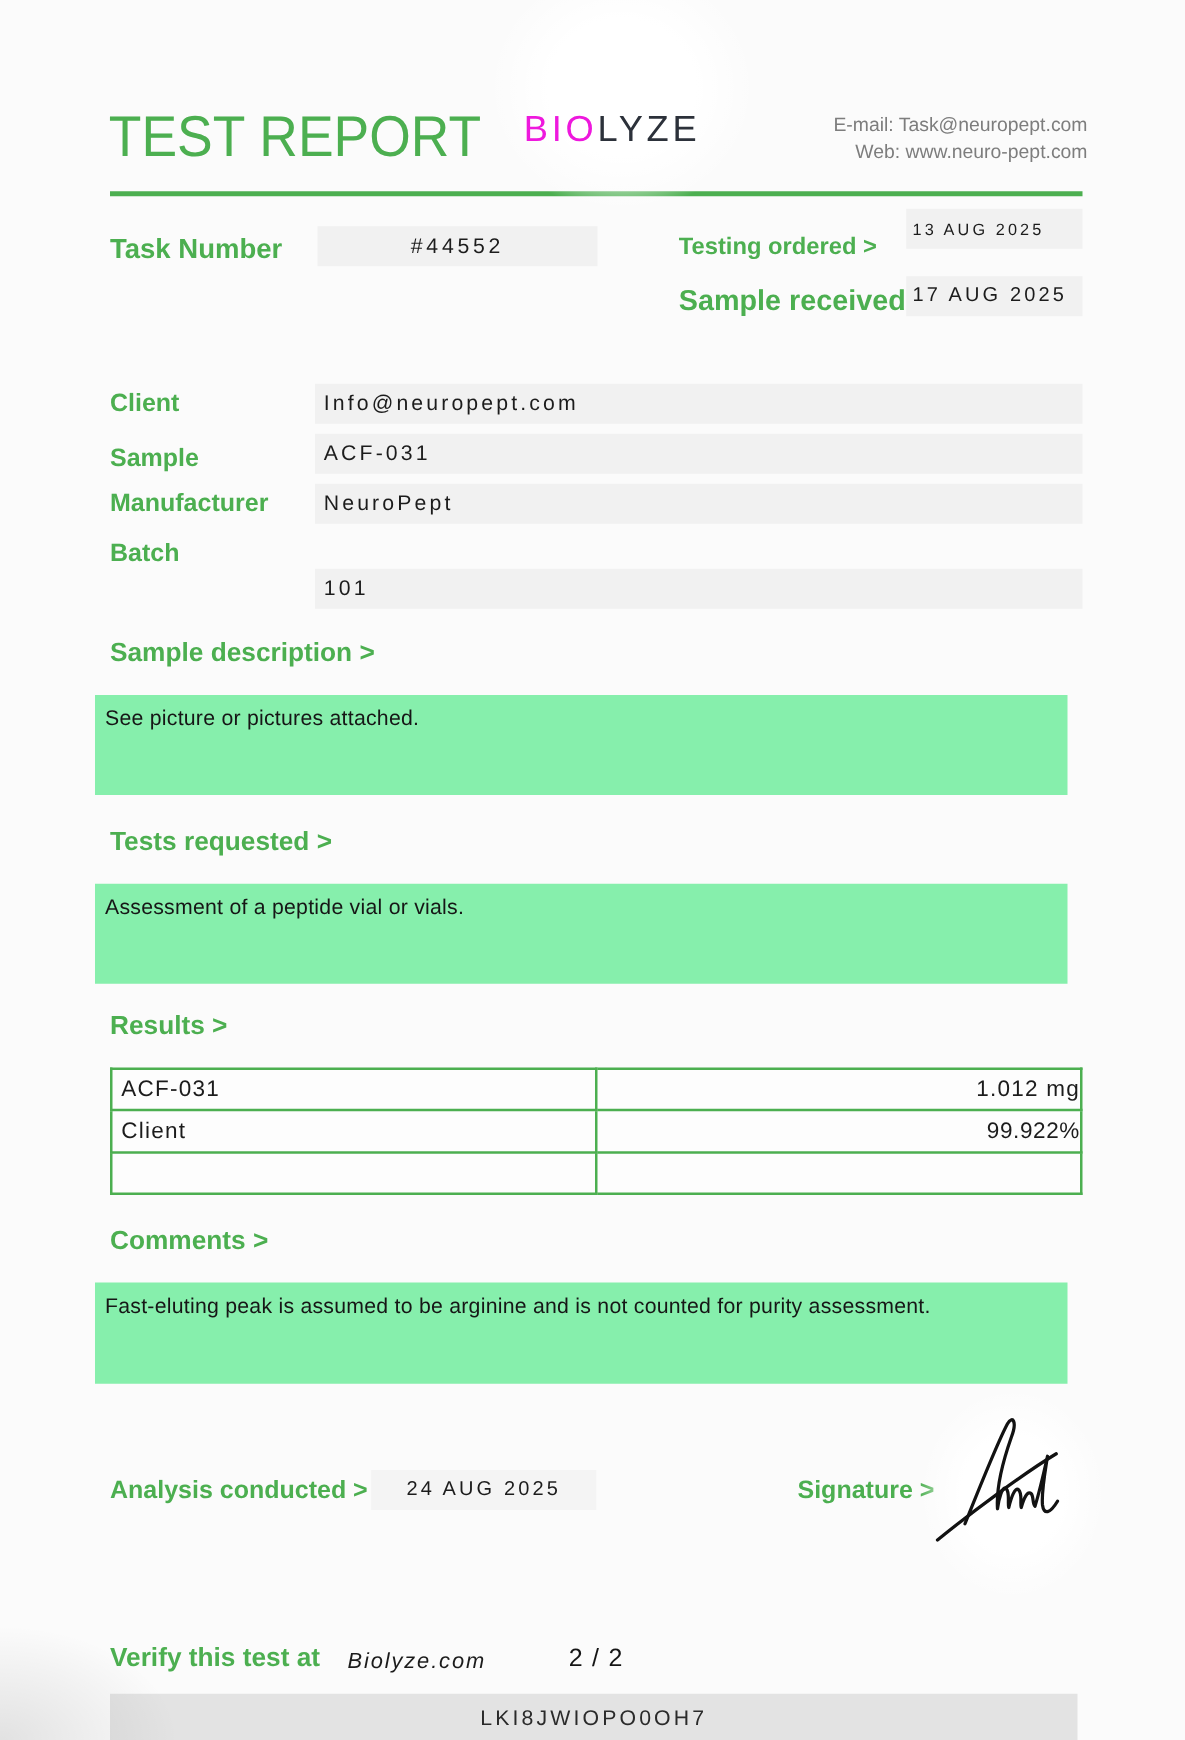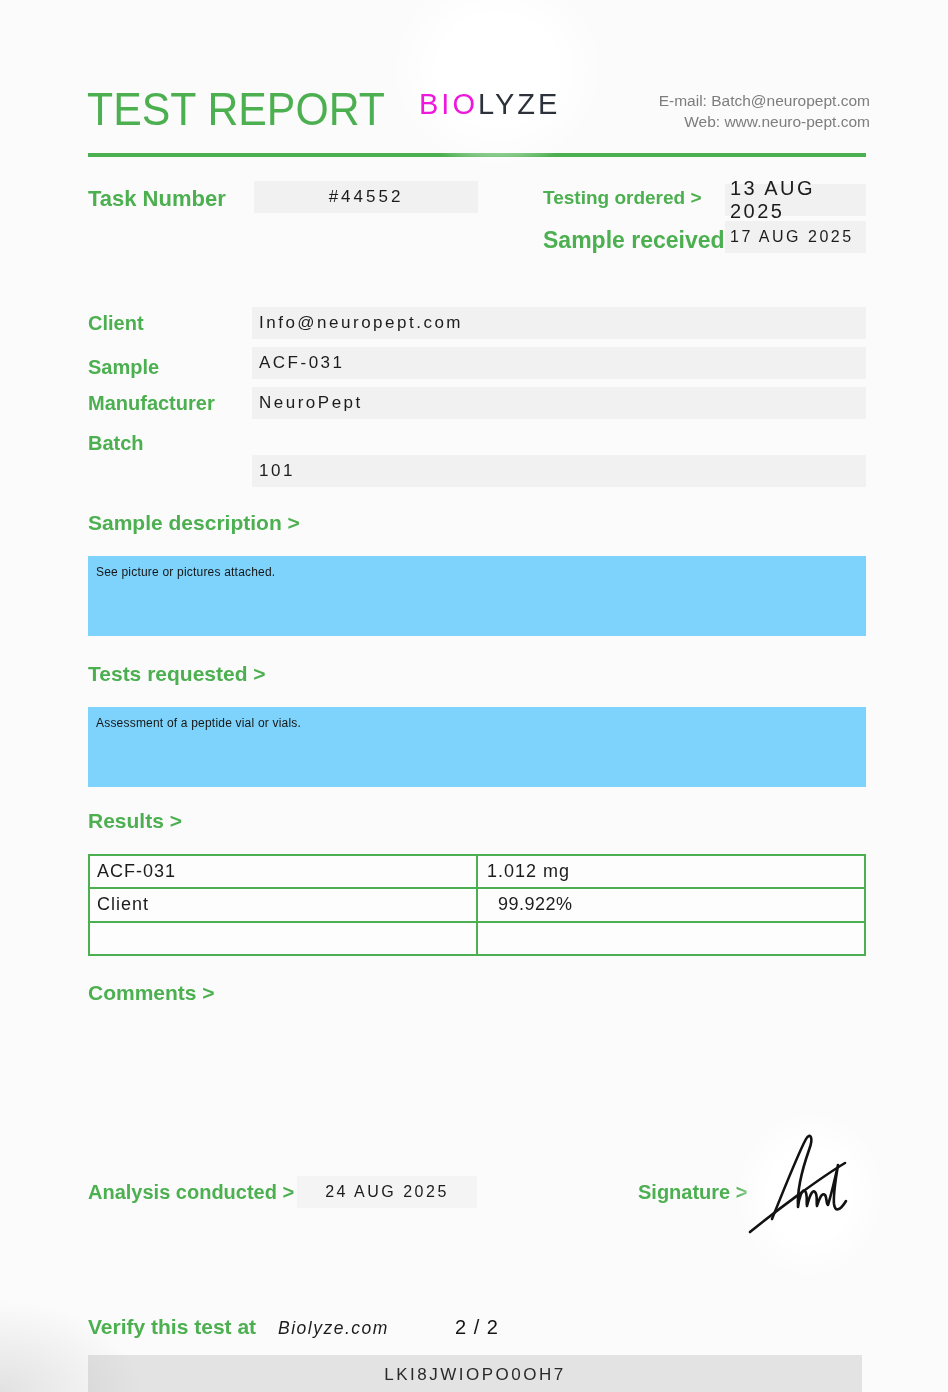--- a/index.html
+++ b/index.html
@@ -70,38 +70,38 @@
   }
 
   
   .task-label { left: 88px; top: 186px; font-size: 22px; }
   .task-box {
     left: 254px; top: 181px; width: 224px; height: 32px;
     justify-content: center; letter-spacing: 3px;
   }
   .ordered-label  { left: 543px; top: 187px; font-size: 19px; }
   .received-label { left: 543px; top: 227px; font-size: 23px; }
-  .ordered-box  { left: 725px; top: 184px; width: 141px; height: 32px; font-size: 20px; letter-spacing: 2.5px; padding-left: 5px; }
+  .ordered-box  { left: 725px; top: 167px; width: 141px; height: 32px; font-size: 13px; letter-spacing: 2.5px; padding-left: 5px; }
   .received-box { left: 725px; top: 221px; width: 141px; height: 32px; font-size: 16px; letter-spacing: 2.5px; padding-left: 5px; }
 
   
   .info-label { left: 88px; font-size: 20px; }
   .info-box   { left: 252px; width: 614px; height: 32px; padding-left: 7px; }
   .lbl-client { top: 312px; }  .box-client { top: 307px; }
   .lbl-sample { top: 356px; }  .box-sample { top: 347px; }
   .lbl-manu   { top: 392px; }  .box-manu   { top: 387px; }
   .lbl-batch  { top: 432px; }  .box-batch  { top: 427px; margin-top: 28px; }
 
   
   .section-heading { font-size: 21px; left: 88px; }
   .section-box {
-    left: 88px; width: 778px;
-    background: #7dd3fc;
+    left: 76px; width: 778px;
+    background: #86efac;
     color: #161616;
-    font-size: 12px;
+    font-size: 17px;
     padding: 9px 8px;
     letter-spacing: 0.2px;
   }
   .h-desc  { top: 511px; }  .b-desc  { top: 556px; height: 80px; }
   .h-tests { top: 662px; }  .b-tests { top: 707px; height: 80px; }
   .h-res   { top: 809px; }
   .h-comm  { top: 981px; }  .b-comm  { top: 1026px; height: 81px; }
 
   
   .results-table {
@@ -112,21 +112,21 @@
     border: 2px solid #4CAF50;
     width: 50%;
     font-size: 18px;
     color: #1c1c1c;
     letter-spacing: 1px;
     padding: 0 0 0 7px;
     height: 33px;
     background: #fdfdfd;
     vertical-align: middle;
   }
-  .results-table td.val { padding-left: 9px; }
+  .results-table td.val { padding-left: 9px; text-align: right; }
   .results-table tr:nth-child(2) td.val { padding-left: 20px; letter-spacing: 0.5px; margin-top: 32px; }
 
   
   .analysis-label { left: 88px; top: 1181px; font-size: 20px; }
   .analysis-box { left: 297px; top: 1176px; width: 180px; height: 32px; font-size: 16px; justify-content: center; background: #f4f4f4; }
   .signature-label { left: 638px; top: 1181px; font-size: 20px; }
   .signature-svg { left: 742px; top: 1122px; z-index: 2; }
 
   
   .verify-prefix { left: 88px;  top: 1315px; font-size: 21px; }
@@ -149,21 +149,21 @@
 
   <div class="blob blob-top"></div>
   <div class="blob blob-sign"></div>
   <div class="corner-shade"></div>
 
   <div class="abs title">TEST REPORT</div>
   <div class="abs logo">
     <span class="bio">BIO</span><span class="lyze">LYZE</span>
   </div>
   <div class="abs contact">
-    <div>E-mail: Batch@neuropept.com</div>
+    <div>E-mail: Task@neuropept.com</div>
     <div>Web: www.neuro-pept.com</div>
   </div>
   <div class="abs divider"></div>
 
   <div class="abs green-label task-label">Task Number</div>
   <div class="abs field-box task-box">#44552</div>
   <div class="abs green-label ordered-label">Testing ordered  &gt;</div>
   <div class="abs field-box ordered-box">13 AUG 2025</div>
   <div class="abs green-label received-label">Sample received &gt;</div>
   <div class="abs field-box received-box">17 AUG 2025</div>
@@ -195,20 +195,21 @@
       <td class="val">99.922%</td>
     </tr>
     <tr>
       <td></td>
       <td class="val"></td>
     </tr>
   </tbody>
     </table>
 
   <div class="abs green-label section-heading h-comm">Comments &gt;</div>
+  <div class="abs section-box b-comm">Fast-eluting peak is assumed to be arginine and is not counted for purity assessment.</div>
 
   <div class="abs green-label analysis-label">Analysis conducted &gt;</div>
   <div class="abs field-box analysis-box">24 AUG 2025</div>
   <div class="abs green-label signature-label">Signature &gt;</div>
   <svg class="abs signature-svg" width="110" height="120" viewBox="0 0 110 120">
     <g fill="none" stroke="#121212" stroke-width="2.6" stroke-linecap="round" stroke-linejoin="round">
       <path d="M8,110 C35,88 78,56 103,41"></path>
       <path d="M30,97 C44,62 58,28 64,17 C68,10 72,15 67,28 C60,48 55,70 56,85
                C57,77 60,66 63,69 C66,72 64,81 65,84
                C67,76 70,67 73,70 C76,73 74,81 75,84

